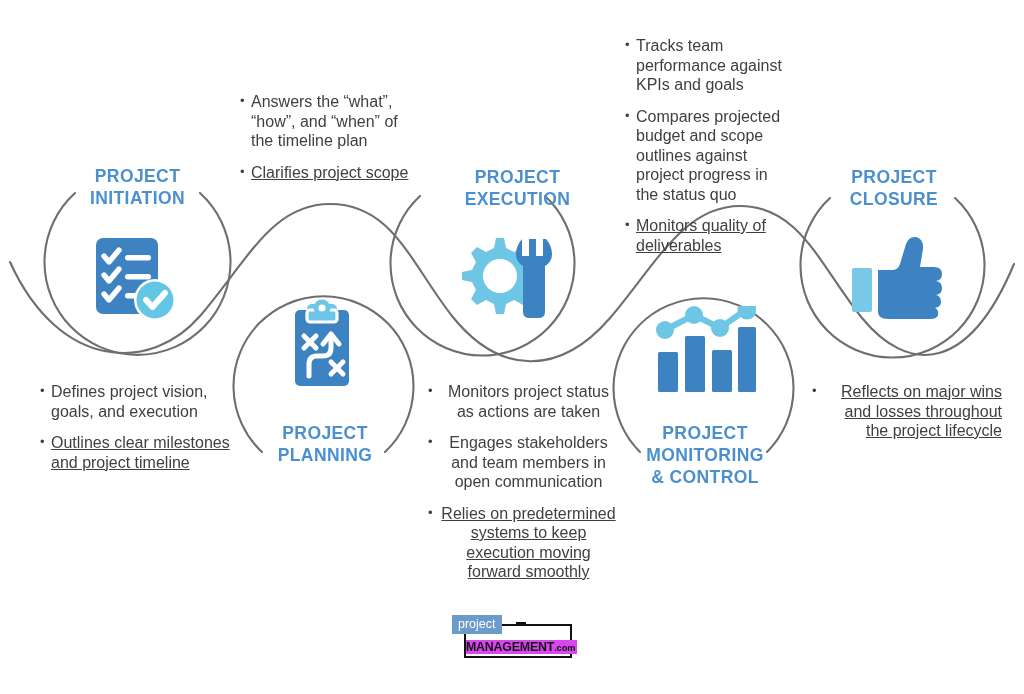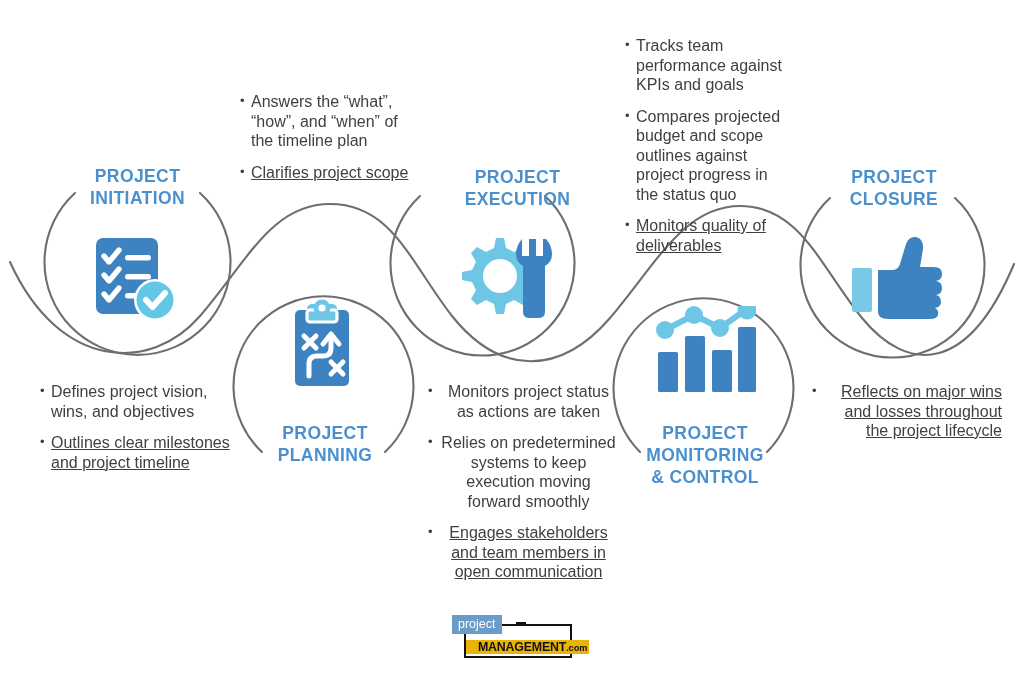--- a/index.html
+++ b/index.html
@@ -107,23 +107,22 @@
   }
   .logo-mgmt {
     position: absolute;
     left: 14px;
     top: 28px;
     font-size: 12.4px;
     font-weight: bold;
     color: #111111;
     letter-spacing: -0.2px;
     z-index: 3;
-    background: #eab308;
+    background: #d946ef;
     padding-right: 2px;
-    padding-left: 12px;
   }
   .logo-dotcom {
     font-size: 9.2px;
     font-weight: bold;
     letter-spacing: -0.1px;
   }
   .logo-dash {
     position: absolute;
     left: 64px;
     top: 9.5px;
@@ -177,21 +176,21 @@
   <rect x="33" y="38" width="26" height="5.5" rx="2.7" fill="#ffffff"></rect>
   <rect x="33" y="57" width="19" height="5.5" rx="2.7" fill="#ffffff"></rect>
 
   <circle cx="63" cy="64" r="21" fill="#ffffff"></circle>
   <circle cx="63" cy="64" r="18.5" fill="#62c6e4"></circle>
   <path d="M54 64 l6.5 7 l12.5 -14" fill="none" stroke="#ffffff" stroke-width="6" stroke-linecap="round" stroke-linejoin="round"></path>
 </svg>
 
 <div class="bullets" style="left:40px; top:382px; width:190px;">
   <ul>
-    <li>Defines project vision, wins, and objectives</li>
+    <li>Defines project vision, goals, and execution</li>
     <li>Outlines clear milestones and project timeline</li>
   </ul>
 </div>
 
 <div class="stage-title" style="left:240px; top:422px; width:170px;">PROJECT
 PLANNING</div>
 
 <svg class="stage-icon" style="left:287px; top:298px;" width="70" height="92" viewBox="0 0 70 92">
   <rect x="8" y="12" width="54" height="76" rx="5" fill="#3d83c1"></rect>
 
@@ -229,22 +228,22 @@
   <path d="M63 3 L63 18 L68 18 L68 3 L76 3 L76 18 L81 18 L81 3
            L86 3 Q92 10 92 18 Q92 26 85 30 L85 76 Q85 82 78 82 L70 82
            Q63 82 63 76 L63 30 Q56 26 56 18 Q56 10 62 3 Z" fill="#3d83c1"></path>
   <path d="M62 2 L62 20 L69 20 L69 2 Z" fill="#ffffff"></path>
   <path d="M76 2 L76 20 L83 20 L83 2 Z" fill="#ffffff"></path>
 </svg>
 
 <div class="bullets" style="left:428px; top:382px; width:190px;text-align:center;">
   <ul>
     <li>Monitors project status as actions are taken</li>
+    <li>Engages stakeholders and team members in open communication</li>
     <li>Relies on predetermined systems to keep execution moving forward smoothly</li>
-    <li>Engages stakeholders and team members in open communication</li>
   </ul>
 </div>
 
 <div class="stage-title" style="left:620px; top:422px; width:170px;">PROJECT
 MONITORING
 &amp; CONTROL</div>
 
 <svg class="stage-icon" style="left:652px; top:306px;" width="104" height="86" viewBox="0 0 104 86">
 
   <rect x="6" y="46" width="20" height="40" rx="1.5" fill="#3d83c1"></rect>

